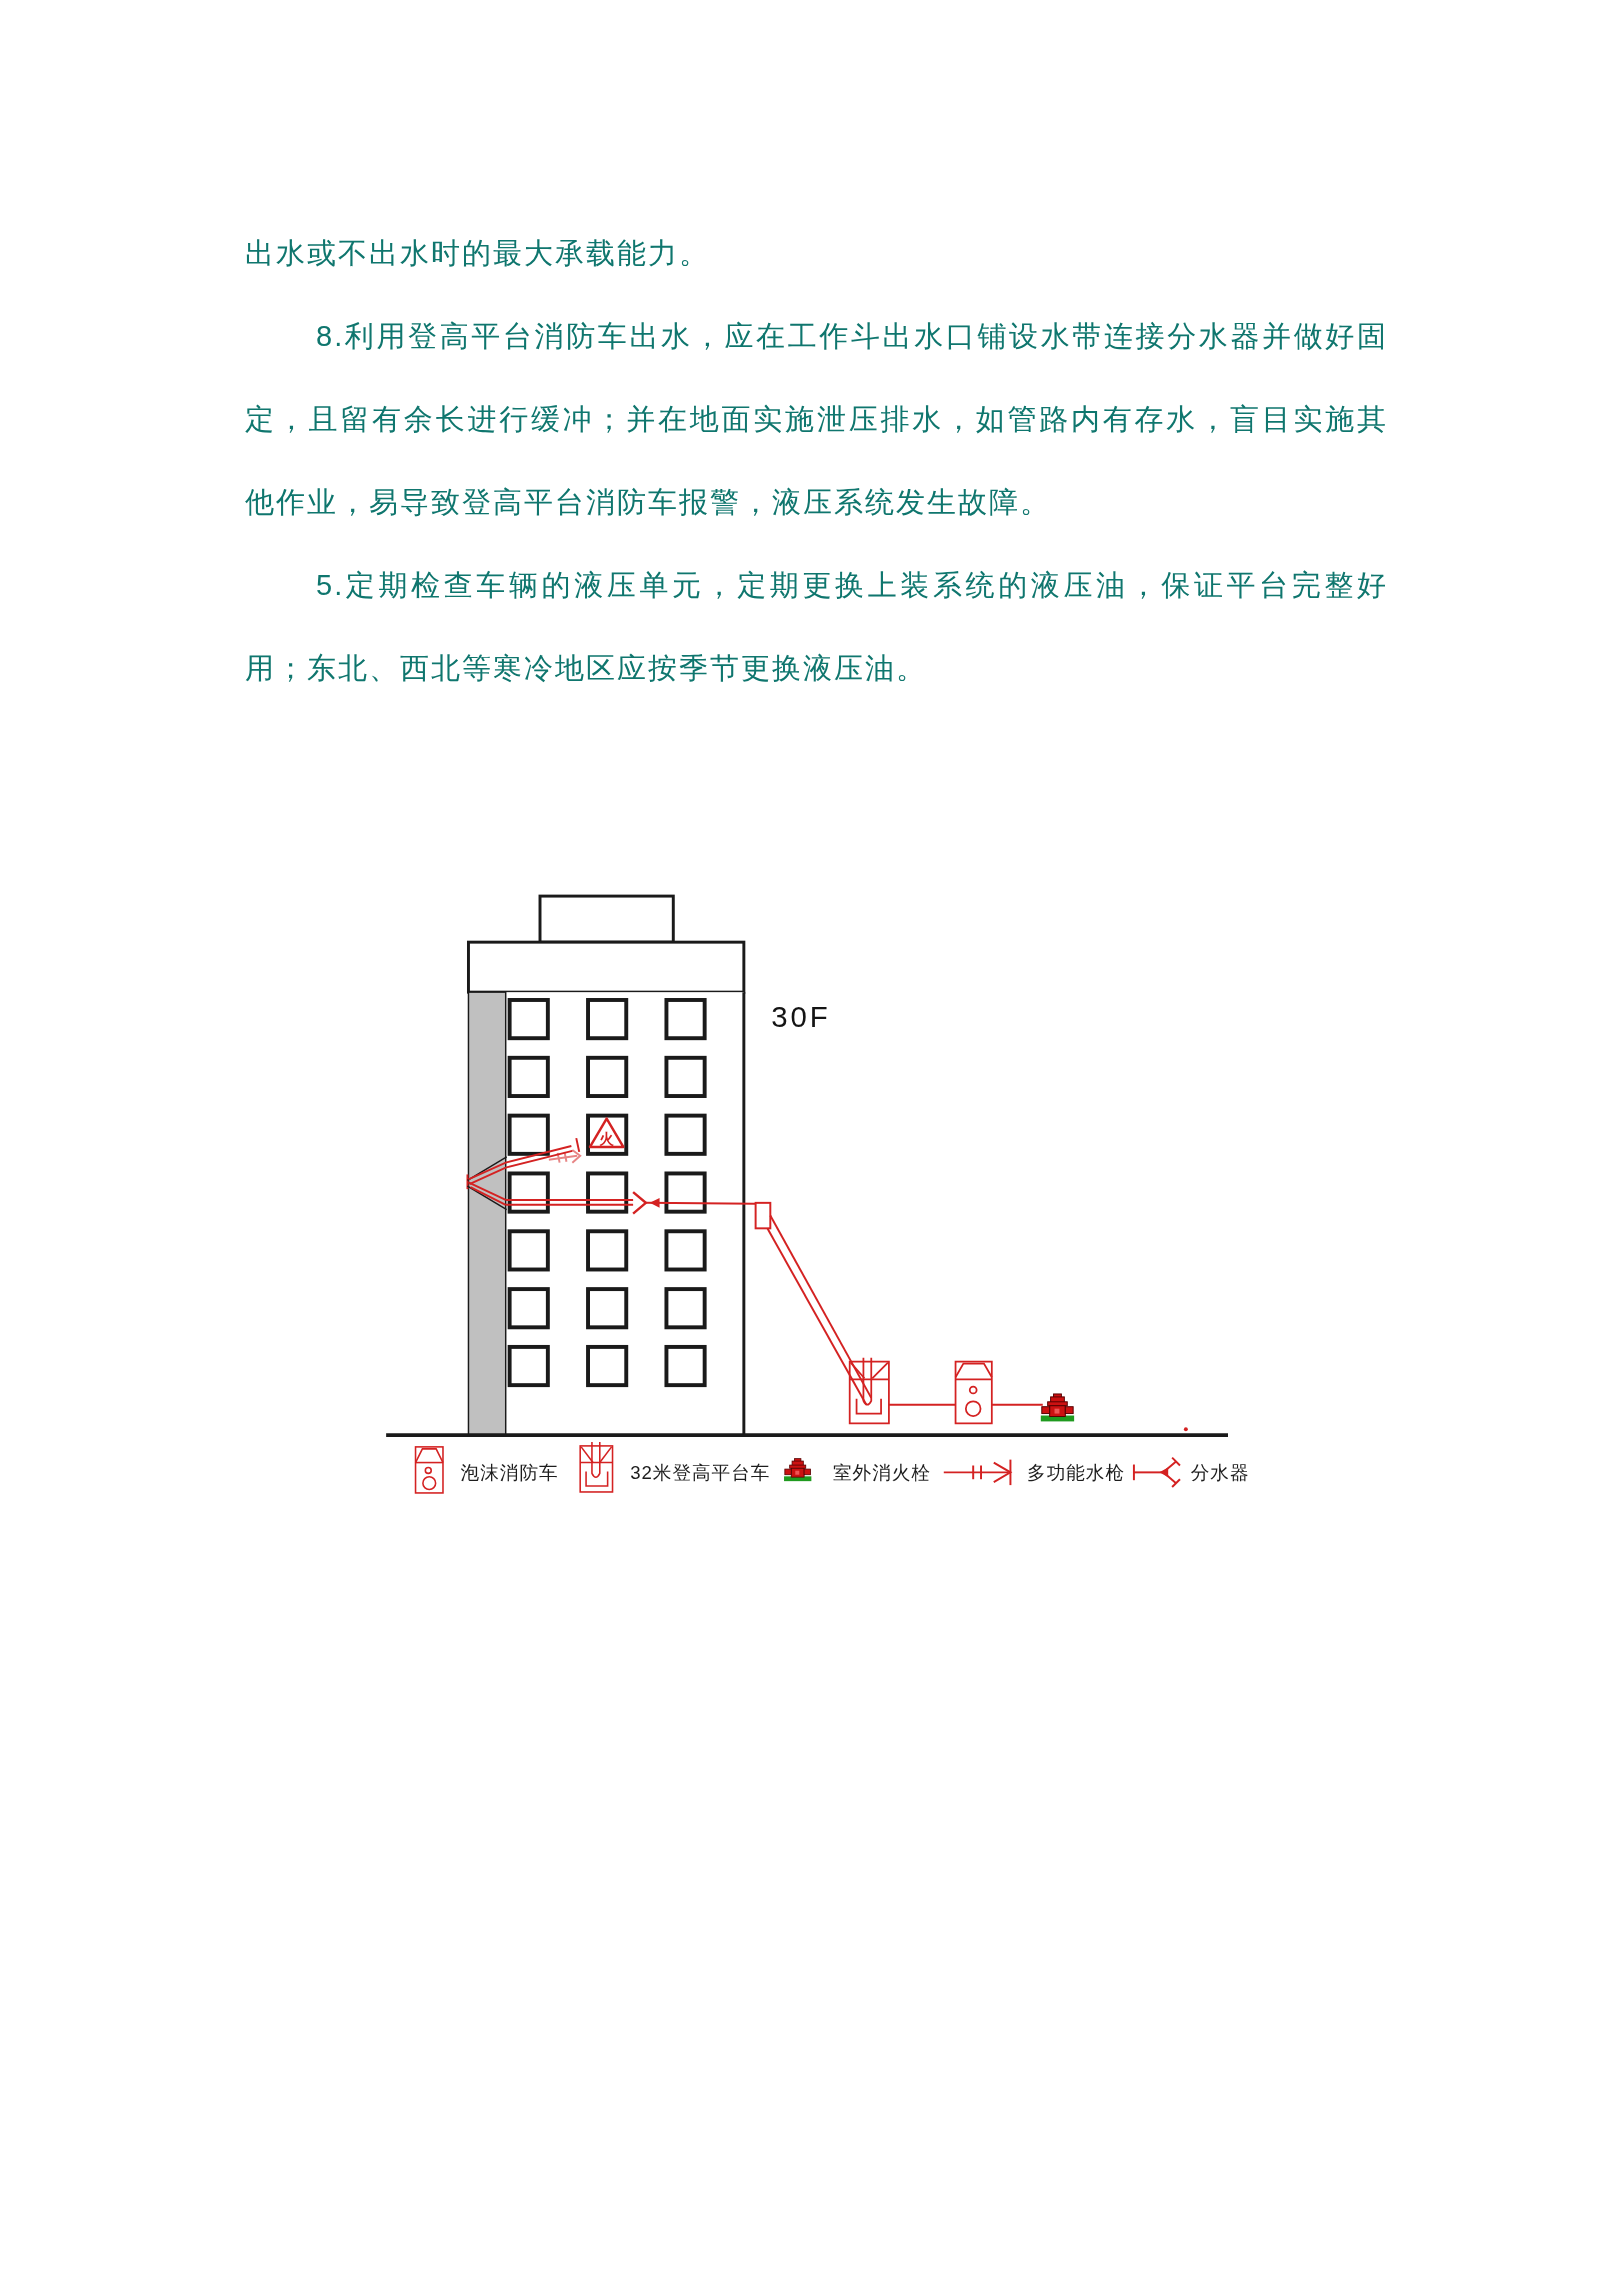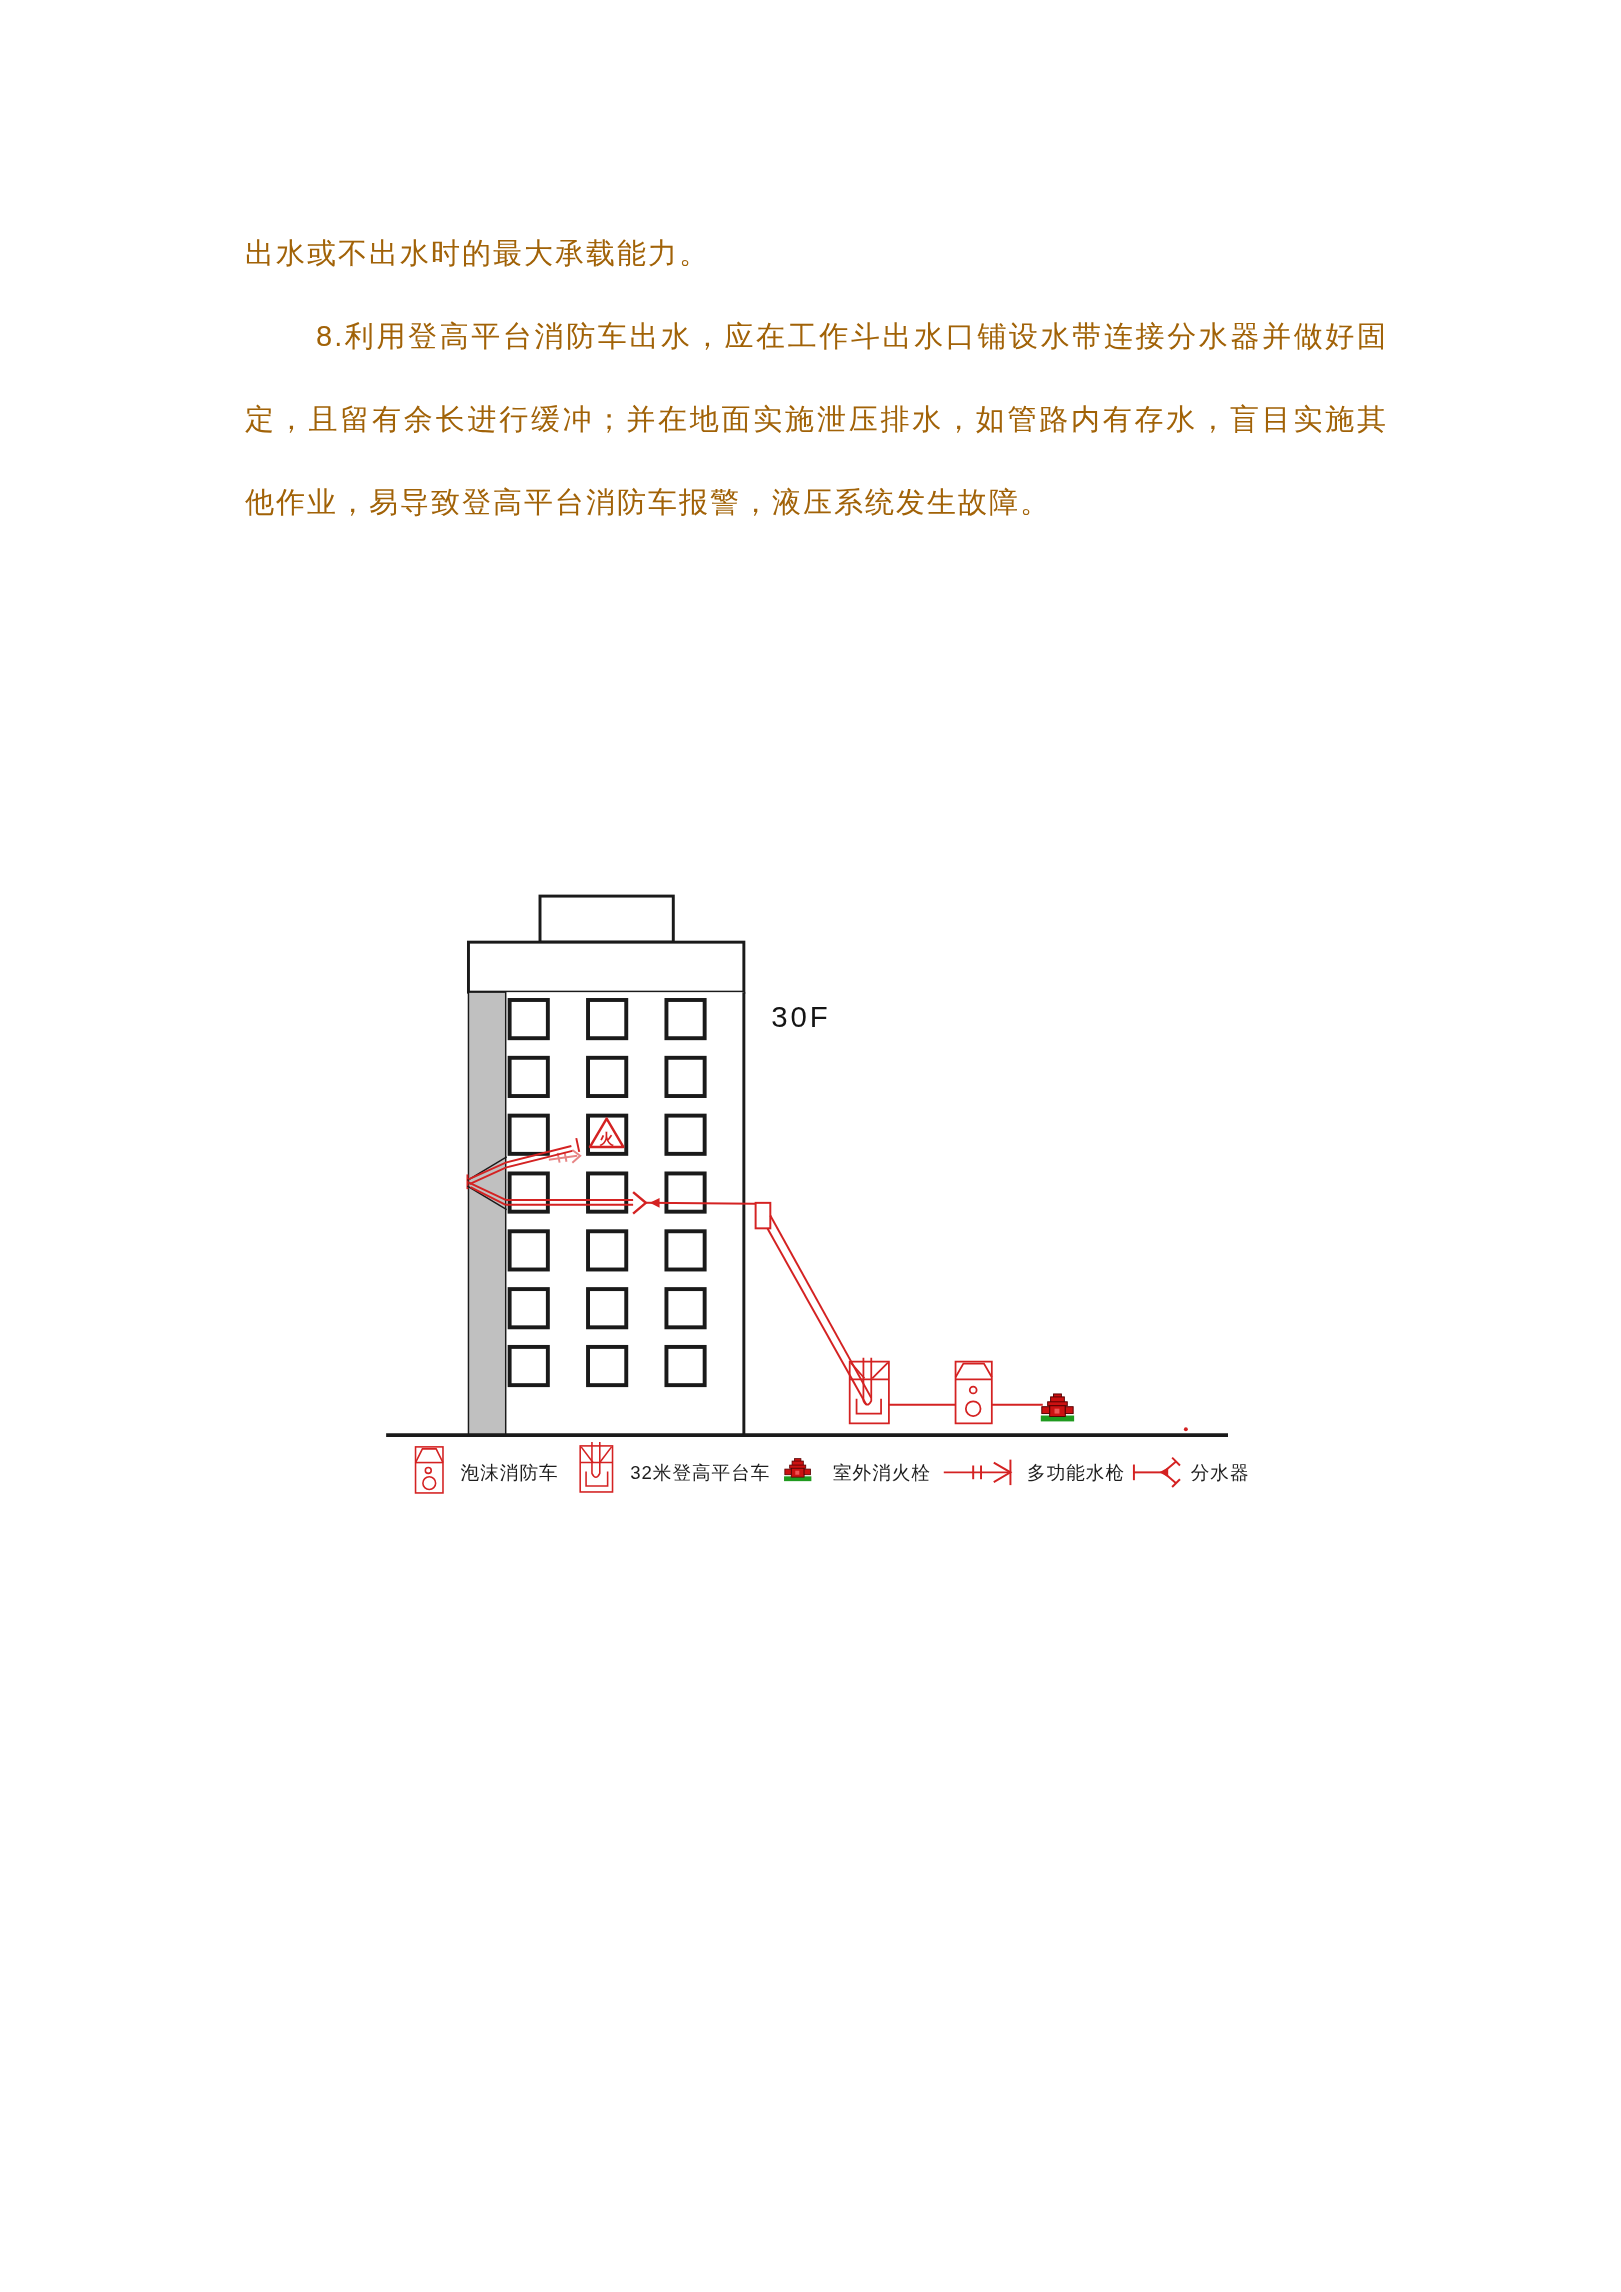--- a/index.html
+++ b/index.html
@@ -4,35 +4,36 @@
 <style>
   html,body{margin:0;padding:0;}
   body{
     width:1621px;height:2293px;position:relative;background:#ffffff;
     font-family:"Liberation Sans","DejaVu Sans",sans-serif;color:#111;
     overflow:hidden;
   }
   .doc-text{
     position:absolute;left:245px;top:212px;width:1143px;
     font-size:29px;line-height:83px;letter-spacing:2px;
-    text-align:justify;color:#a16207;
+    text-align:justify;color:#0f766e;
   }
   .doc-text p{margin:0;padding:0;}
   .doc-text p.indent{text-indent:71px;}
   svg text{font-family:"Liberation Sans","DejaVu Sans",sans-serif;}
   .floor-label{font-size:30px;letter-spacing:3px;fill:#141414;}
   .legend-label{font-size:19px;fill:#1d1d1d;letter-spacing:1px;}
   .fire-char{font-size:15px;fill:#d42222;font-weight:bold;}
 </style>
 </head>
 <body>
 
 <div class="doc-text">
   <p>出水或不出水时的最大承载能力。</p>
   <p class="indent">8.利用登高平台消防车出水，应在工作斗出水口铺设水带连接分水器并做好固定，且留有余长进行缓冲；并在地面实施泄压排水，如管路内有存水，盲目实施其他作业，易导致登高平台消防车报警，液压系统发生故障。</p>
+  <p class="indent">5.定期检查车辆的液压单元，定期更换上装系统的液压油，保证平台完整好用；东北、西北等寒冷地区应按季节更换液压油。</p>
 </div>
 
 <svg style="position:absolute;left:0;top:0;" width="1621" height="2293" viewBox="0 0 1654 2339" xmlns="http://www.w3.org/2000/svg">
 
   <defs>
     <g id="hydrant-shape">
       <rect x="0" y="22" width="34" height="6" fill="#1f9a1f"></rect>
       <rect x="6" y="1" width="22" height="21" fill="none"></rect>
       <rect x="13" y="0" width="8" height="4" fill="#cc1111" stroke="#550000" stroke-width="1"></rect>
       <rect x="10" y="3" width="14" height="6" fill="#cc1111" stroke="#550000" stroke-width="1"></rect>

